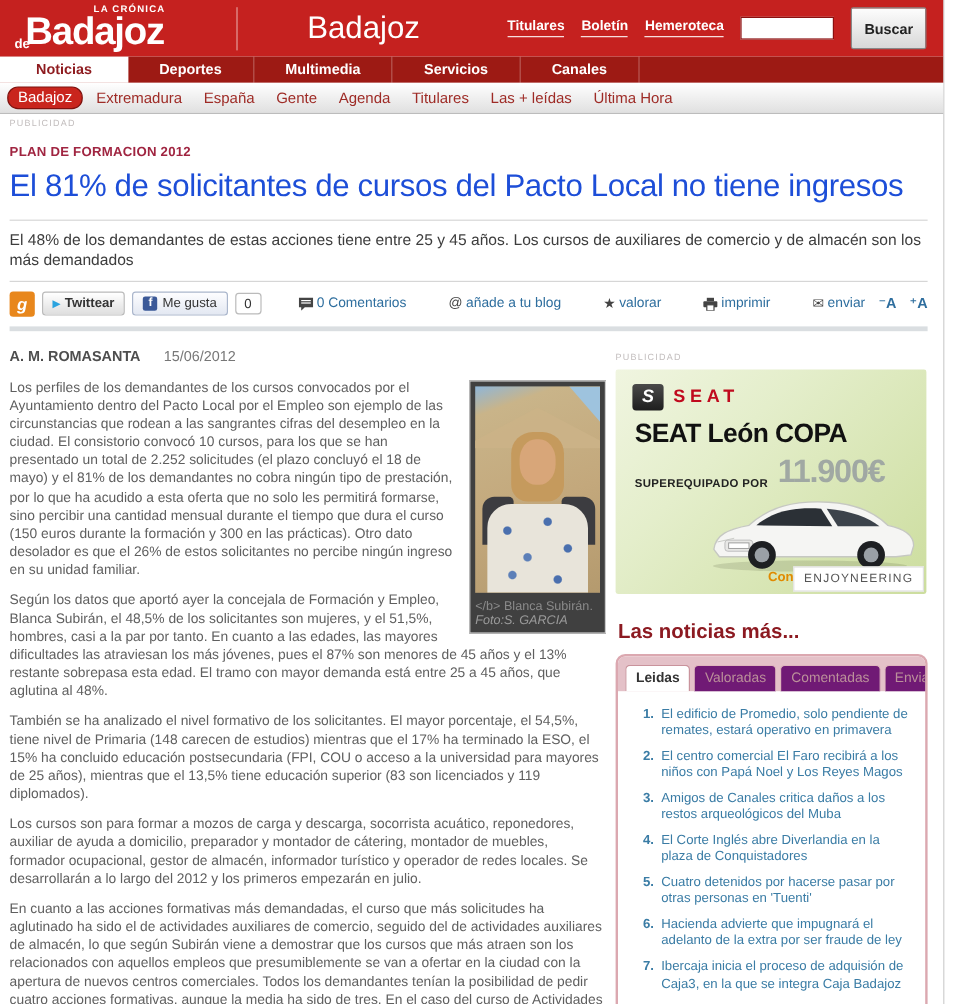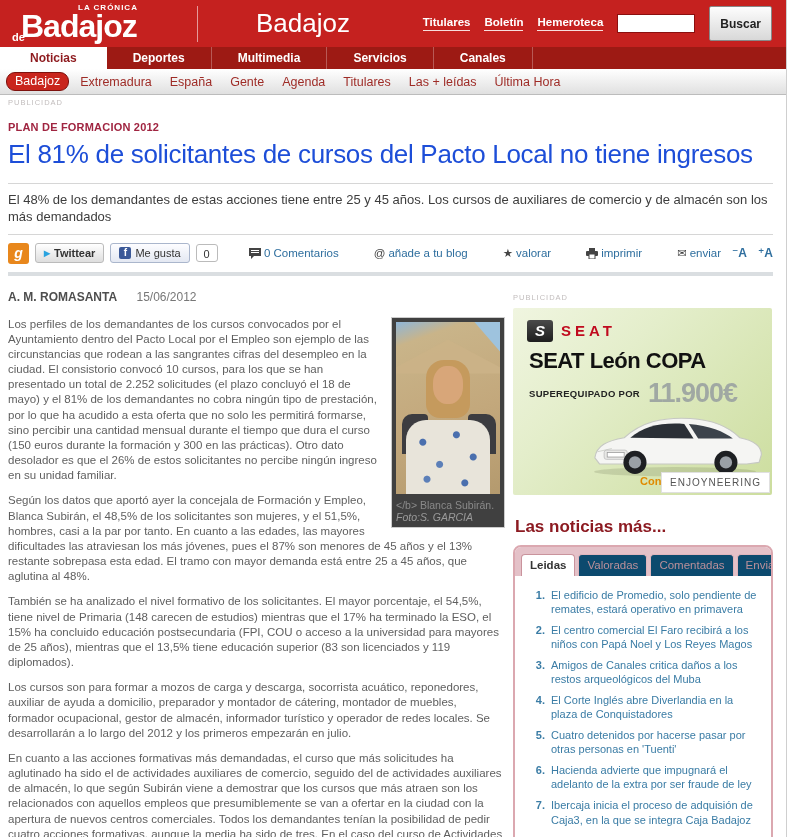--- a/index.html
+++ b/index.html
@@ -93,33 +93,33 @@
 
   
   .sidebar { width:260px; margin-left:8px; }
   .seat-ad { position:relative; width:259px; height:187px; margin-top:6px; overflow:hidden; border-radius:2px;
     background:linear-gradient(135deg,#f0f5e0 0%,#e4eecb 35%,#ccdd9e 100%); cursor:pointer; }
   .seat-brand { position:absolute; top:12px; left:14px; display:flex; align-items:center; gap:8px; }
   .seat-s { width:26px; height:22px; background:linear-gradient(#4a4a4a,#1e1e1e); border-radius:3px;
     color:#fff; font-weight:bold; font-size:15px; font-style:italic; text-align:center; line-height:22px; }
   .seat-word { color:#c00a1e; font-weight:bold; font-size:15px; letter-spacing:4px; }
   .seat-model { position:absolute; top:40px; left:16px; font-size:22px; font-weight:bold; color:#111; letter-spacing:-.5px; }
-  .seat-line2 { position:absolute; top:70px; left:16px; display:flex; align-items:center; gap:8px; }
+  .seat-line2 { position:absolute; top:70px; left:16px; display:flex; align-items:flex-end; gap:8px; }
   .seat-tag { font-size:9.5px; font-weight:bold; color:#222; letter-spacing:.3px; }
   .seat-price { font-size:27px; font-weight:bold; color:#a0a8a3; letter-spacing:-1px; }
   .seat-car { position:absolute; left:68px; top:96px; width:185px; height:76px; }
   .seat-consum { position:absolute; right:88px; bottom:8px; color:#e08a00; font-size:11px; font-weight:bold; }
   .seat-enjoy { position:absolute; right:2px; bottom:2px; background:#fff; padding:4px 8px; font-size:10px;
     letter-spacing:1px; color:#555; border:1px solid #e0e0e0; }
 
   .most-head { color:#8c1a21; font-size:17px; font-weight:bold; margin:22px 0 8px 2px; }
   .most-box { border:2px solid #dba8b0; border-radius:8px; background:#fff; overflow:hidden; }
   .most-tabs { background:#e4c1c8; padding:7px 6px 0 6px; display:flex; gap:3px; }
   .most-tab { font-size:11.5px; padding:4px 8px 5px; border-radius:4px 4px 0 0; cursor:pointer;
-    background:#0c4a6e; color:#bb909a; border:1px solid #dfb6bd; border-bottom:none; }
+    background:#701a75; color:#bb909a; border:1px solid #dfb6bd; border-bottom:none; }
   .most-tab.active { background:#fff; color:#333; font-weight:bold; border-color:#c9939c; }
   .most-list { padding:12px 10px 12px 8px; }
   .most-item { display:flex; margin-bottom:7px; cursor:pointer; }
   .most-num { width:22px; min-width:22px; text-align:right; margin-right:6px; color:#3a7ca5; font-size:11px; font-weight:bold; line-height:1.28; }
   .most-text { color:#3a7ca5; font-size:11px; line-height:1.28; }
 </style>
 </head>
 <body>
 
 <div class="page">

